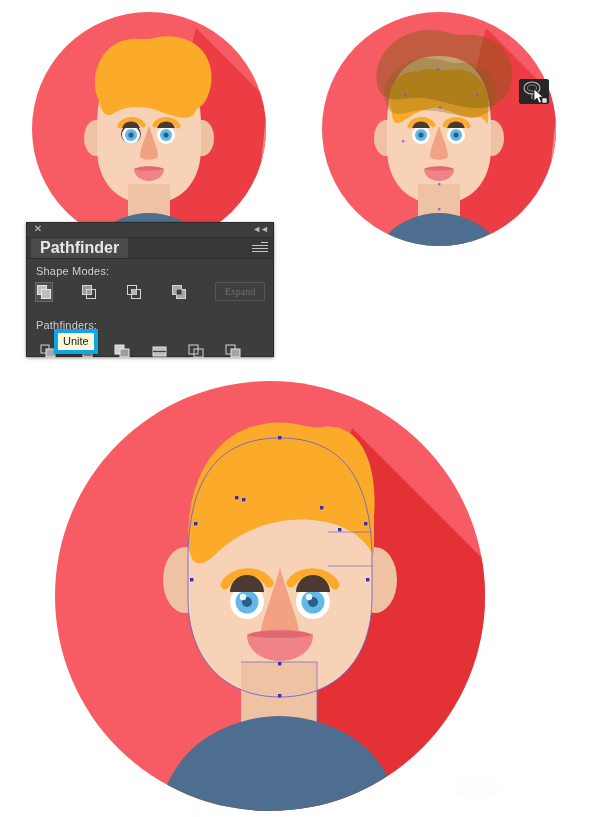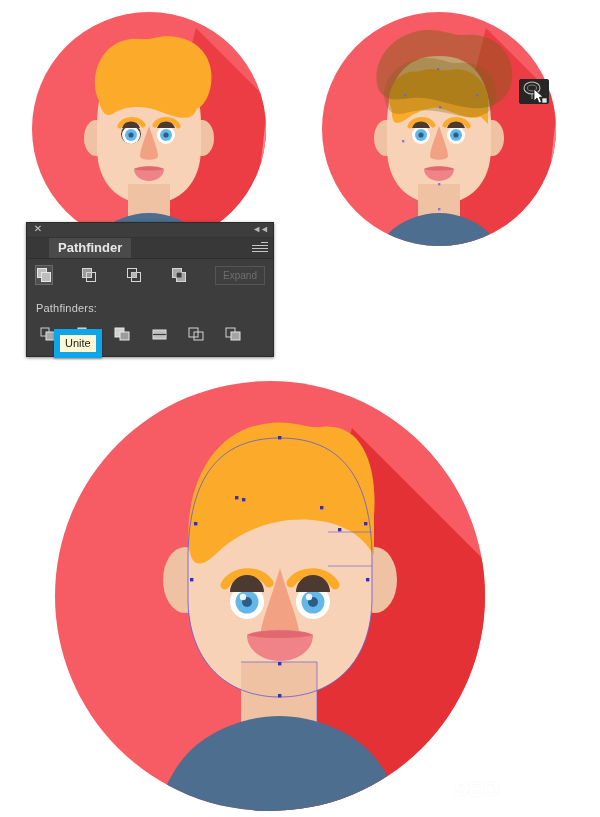--- a/index.html
+++ b/index.html
@@ -79,28 +79,28 @@
   }
 
   .panel-tabbar {
     height: 20px;
     background: #383838;
     position: relative;
     border-bottom: 1px solid #2e2e2e;
   }
   .panel-tab {
     position: absolute;
-    left: 22px;
+    left: 4px;
     top: 0;
     height: 20px;
     padding: 0 9px;
     line-height: 20px;
     background: #4a4a4a;
     color: #e8e8e8;
-    font-size: 13px;
+    font-size: 16px;
     font-weight: bold;
     cursor: pointer;
   }
   .panel-menu {
     position: absolute;
     right: 5px;
     top: 4px;
     width: 16px;
     height: 12px;
     cursor: pointer;
@@ -120,23 +120,24 @@
 
   .section-label {
     font-size: 11px;
     color: #cfcfcf;
     margin: 0 0 5px 1px;
     letter-spacing: .2px;
   }
 
   .mode-row {
     display: flex;
-    align-items: flex-end;
+    align-items: flex-start;
     gap: 12px;
     position: relative;
+    font-family: Liberation Serif, serif;
   }
   .pf-btn {
     width: 22px;
     height: 20px;
     margin-right: 15px;
     background: transparent;
     border: 1px solid transparent;
     box-sizing: border-box;
     display: flex;
     align-items: center;
@@ -168,21 +169,21 @@
     margin-top: 10px;
     padding-left: 2px;
   }
   .pf-row2 .pf-btn { margin-right: 15px; }
 
   .tooltip {
     position: absolute;
     left: 27px;
     top: 70px;
     background: #fdf7d3;
-    border: 6px solid #0ea5e9;
+    border: 4px solid #0ea5e9;
     color: #1a1a1a;
     font-size: 11px;
     line-height: 14px;
     padding: 1px 5px 2px 5px;
     white-space: nowrap;
     z-index: 40;
     box-shadow: 0 1px 2px rgba(0,0,0,.3);
   }
 
   
@@ -442,20 +443,21 @@
       <div class="panel-menu">
         <i></i>
           <i></i>
           <i></i>
           <i></i>
       </div>
     </div>
 
     <div class="panel-body">
 
+      <div class="section-label">Shape Modes:</div>
 
       <div class="mode-row">
 
         <div class="pf-btn selected">
           <svg width="16" height="16" viewBox="0 0 16 16">
             <rect x="1.5" y="1.5" width="9" height="9" fill="#bdbdbd" stroke="#e6e6e6" stroke-width="1"></rect>
             <rect x="5.5" y="5.5" width="9" height="9" fill="#bdbdbd" stroke="#e6e6e6" stroke-width="1"></rect>
           </svg>
         </div>
 

